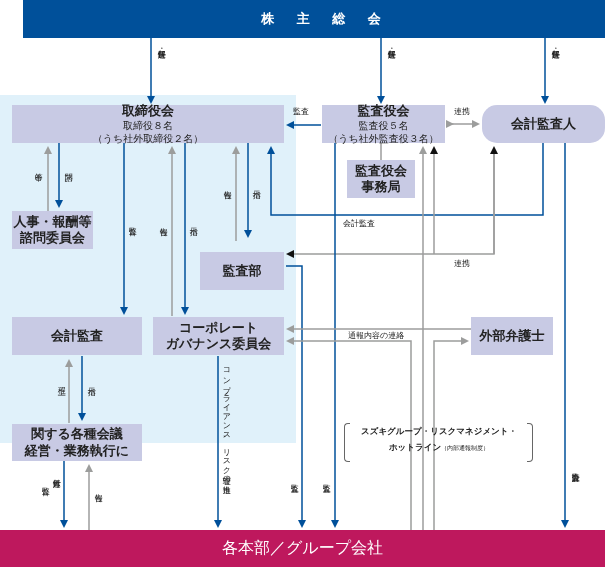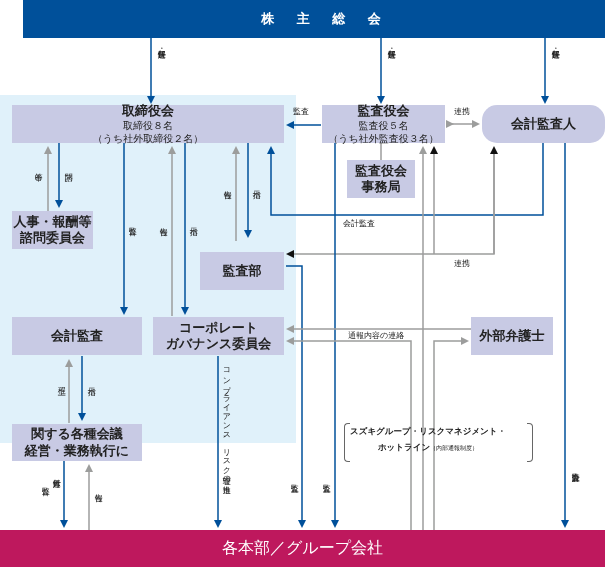--- a/index.html
+++ b/index.html
@@ -13,21 +13,21 @@
                   color: #fff; font-size: 16px; display: flex; align-items: center; justify-content: center; }
     .panel { left: 0; top: 95px; width: 296px; height: 348px; background: #e0f1fa; }
     .box { position: absolute; background: #c8cae4; display: flex; flex-direction: column;
            align-items: center; justify-content: center; text-align: center;
            font-size: 13px; font-weight: bold; color: #222; line-height: 1.25; }
     .box .sub { font-size: 10px; font-weight: normal; line-height: 1.3; }
     .lbl { position: absolute; font-size: 8px; color: #222; line-height: 1.1; }
     .vlbl { position: absolute; font-size: 8px; color: #222; writing-mode: vertical-rl;
             letter-spacing: 0px; line-height: 1.1; }
     svg.lines { position: absolute; left: 0; top: 0; }
-    .hotline { position: absolute; left: 333px; top: 423px; width: 190px; height: 38px;
+    .hotline { position: absolute; left: 344px; top: 423px; width: 190px; height: 38px;
                font-size: 8.5px; text-align: center; line-height: 1.9; font-weight: bold; }
     .hotline .small { font-size: 6px; font-weight: normal; }
     .bracket-l { position: absolute; left: 344px; top: 423px; width: 5px; height: 37px;
                  border: 1px solid #666; border-right: none; border-radius: 4px 0 0 4px; }
     .bracket-r { position: absolute; left: 527px; top: 423px; width: 5px; height: 37px;
                  border: 1px solid #666; border-left: none; border-radius: 0 4px 4px 0; }
   </style>
 </head>
 <body>
 

